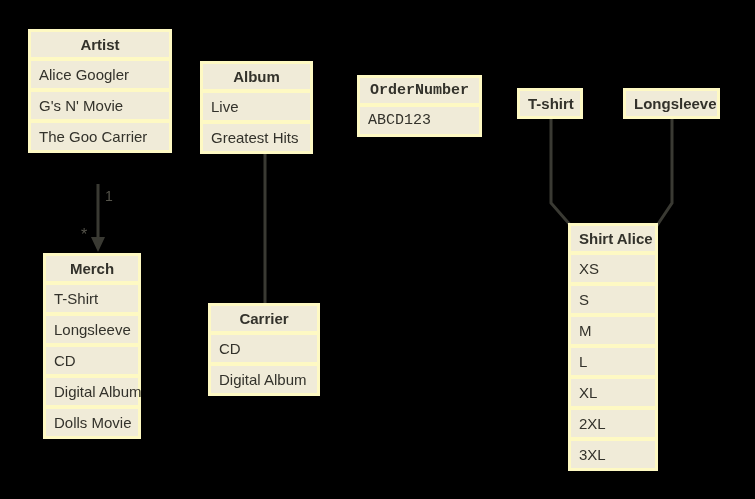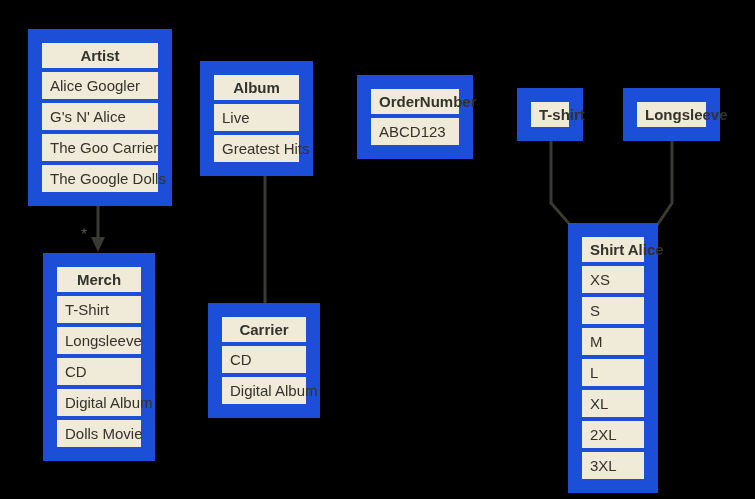--- a/index.html
+++ b/index.html
@@ -14,22 +14,22 @@
     width: 755px; height: 499px;
     background: #000000;
   }
   .overlay {
     position: absolute; left: 0; top: 0;
     pointer-events: none;
   }
   .ebox {
     position: absolute;
     box-sizing: border-box;
-    background: #1d4ed8;        
-    padding: 14px;
+    background: #fef9c3;        
+    padding: 3px;
     display: flex;
     flex-direction: column;
     gap: 4px;
   }
   .cell {
     background: #f0ebd8;
     color: #33322b;
     font-size: 15px;
     height: 27px;
     line-height: 27px;
@@ -64,45 +64,44 @@
     <path class="conn-stroke" d="M551,118 L551,203 L572,227"></path>
     <path class="conn-stroke" d="M672,118 L672,203 L656,227"></path>
   </svg>
 
   <span class="conn-label" style="left:105px; top:189px;">1</span>
   <span class="conn-label" style="left:81px; top:228px; font-size:16px;">*</span>
 
   <div class="ebox" style="left:28px; top:29px; width:144px;">
     <div class="cell hdr">Artist</div>
     <div class="cell">Alice Googler</div>
-    <div class="cell">G's N' Alice</div>
+    <div class="cell">G's N' Movie</div>
     <div class="cell">The Goo Carrier</div>
-    <div class="cell">The Google Dolls</div>
   </div>
 
   <div class="ebox" style="left:200px; top:61px; width:113px;">
     <div class="cell hdr">Album</div>
     <div class="cell">Live</div>
     <div class="cell">Greatest Hits</div>
   </div>
 
-  <div class="ebox" style="left:357px; top:75px; width:116px;">
+  <div class="ebox" style="left:357px; top:75px; width:125px;font-family:Liberation Mono, monospace;">
     <div class="cell hdr">OrderNumber</div>
     <div class="cell">ABCD123</div>
   </div>
 
   <div class="ebox" style="left:517px; top:88px; width:66px;">
     <div class="cell hdr">T-shirt</div>
   </div>
 
   <div class="ebox" style="left:623px; top:88px; width:97px;">
     <div class="cell hdr">Longsleeve</div>
   </div>
 
-  <div class="ebox" style="left:43px; top:253px; width:112px;">
+  <div class="ebox" style="left:43px; top:253px; width:98px;">
     <div class="cell hdr">Merch</div>
     <div class="cell">T-Shirt</div>
     <div class="cell">Longsleeve</div>
     <div class="cell">CD</div>
     <div class="cell">Digital Album</div>
     <div class="cell">Dolls Movie</div>
   </div>
 
   <div class="ebox" style="left:208px; top:303px; width:112px;">
     <div class="cell hdr">Carrier</div>

